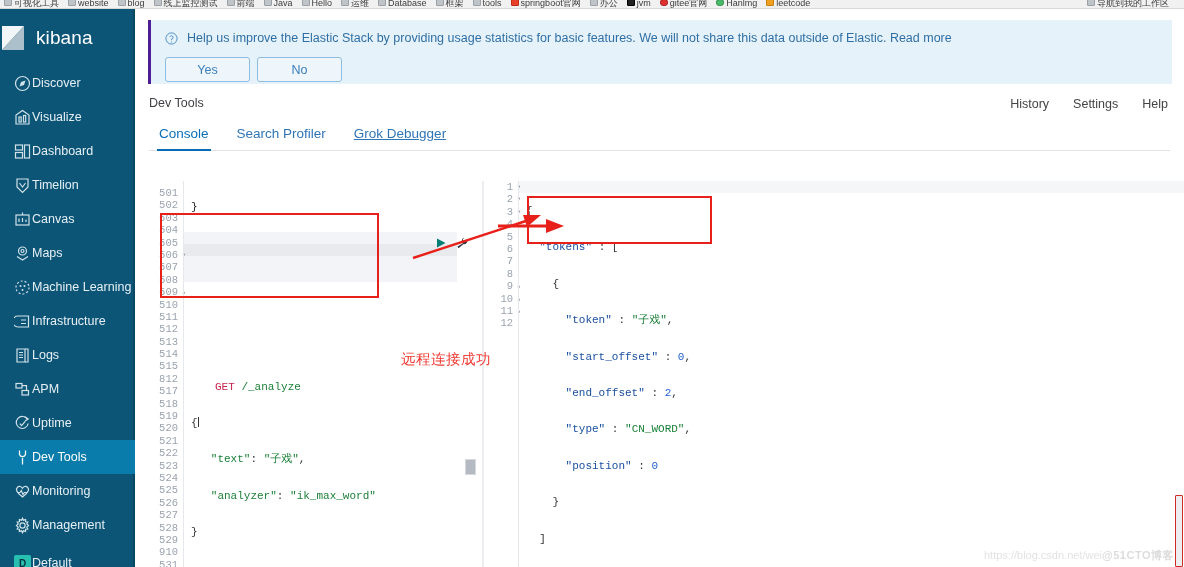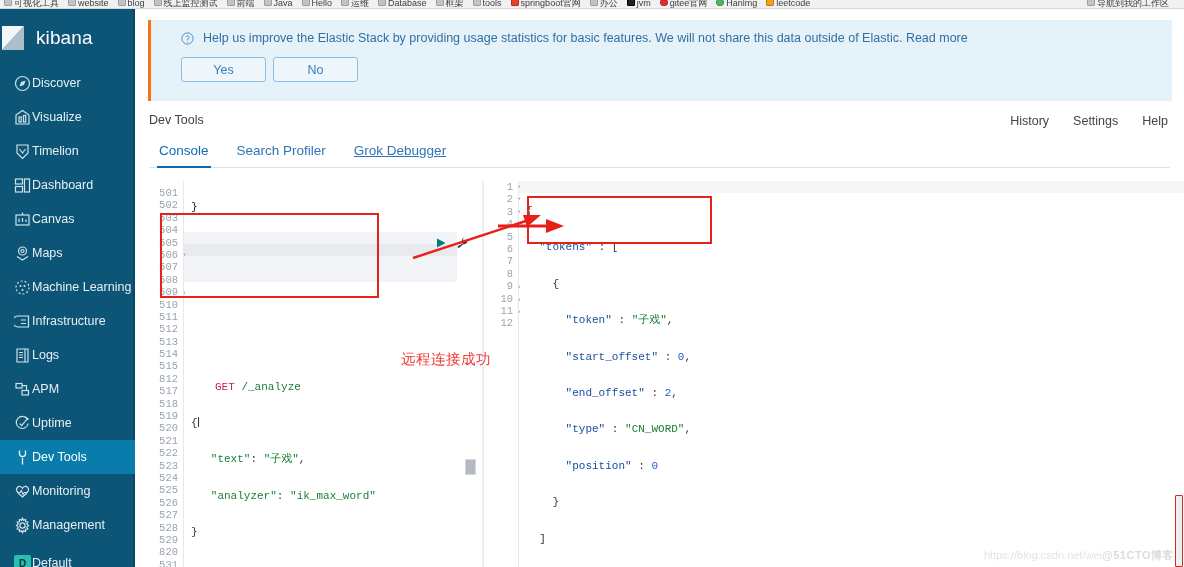--- a/index.html
+++ b/index.html
@@ -106,23 +106,23 @@
     overflow: hidden;
   }
 
   
   .banner-wrap {
     padding: 11px 12px 0 13px;
     background: #fff;
   }
   .banner {
     background: #e6f2f9;
-    border-left: 3px solid #f97316;
-    padding: 11px 14px 13px 30px;
-    height: 81px;
+    border-left: 3px solid #4c1d95;
+    padding: 11px 14px 13px 14px;
+    height: 64px;
   }
   .banner-row {
     display: flex; align-items: center; gap: 9px;
     font-size: 12.5px; color: #2a6da8;
   }
   .banner-q {
     width: 13px; height: 13px; flex: 0 0 auto;
   }
   .banner-text { color: #2f6fa5; }
   .banner-text .read-more { color: #2f6fa5; }
@@ -424,36 +424,36 @@
             <rect x="5" y="8" width="2.2" height="5"></rect>
             <rect x="9.5" y="6.5" width="2.2" height="6.5"></rect>
         </svg>
         </span>
       <span class="nav-lbl">Visualize</span>
     </div>
 
     <div class="nav-item">
       <span class="nav-ico">
         <svg width="17" height="17" viewBox="0 0 17 17" fill="none" stroke="#dce9ef" stroke-width="1.2">
-          <path d="M3 2 L14 2 L14 10 L8.5 15.5 L3 10 Z"></path>
-            <path d="M5.5 6 L8.5 10 L11.5 6" stroke-width="1.1"></path>
-        </svg>
-        </span>
-      <span class="nav-lbl">Timelion</span>
-    </div>
-
-    <div class="nav-item">
-      <span class="nav-ico">
-        <svg width="17" height="17" viewBox="0 0 17 17" fill="none" stroke="#dce9ef" stroke-width="1.2">
           <rect x="1.5" y="2" width="7" height="5"></rect>
             <rect x="1.5" y="9.5" width="7" height="5.5"></rect>
             <rect x="10.5" y="2" width="5" height="13"></rect>
         </svg>
         </span>
       <span class="nav-lbl">Dashboard</span>
+    </div>
+
+    <div class="nav-item">
+      <span class="nav-ico">
+        <svg width="17" height="17" viewBox="0 0 17 17" fill="none" stroke="#dce9ef" stroke-width="1.2">
+          <path d="M3 2 L14 2 L14 10 L8.5 15.5 L3 10 Z"></path>
+            <path d="M5.5 6 L8.5 10 L11.5 6" stroke-width="1.1"></path>
+        </svg>
+        </span>
+      <span class="nav-lbl">Timelion</span>
     </div>
 
     <div class="nav-item">
       <span class="nav-ico">
         <svg width="17" height="17" viewBox="0 0 17 17" fill="none" stroke="#dce9ef" stroke-width="1.2">
           <rect x="2" y="4" width="13" height="10"></rect>
             <path d="M8.5 1.5 L8.5 4"></path>
             <path d="M5 7.5 L5 11 M8.5 7 L8.5 11 M12 8.5 L12 11"></path>
         </svg>
         </span>
@@ -627,21 +627,21 @@
           <div class="ln">520</div>
           <div class="ln">521</div>
           <div class="ln">522</div>
           <div class="ln">523</div>
           <div class="ln">524</div>
           <div class="ln">525</div>
           <div class="ln">526</div>
           <div class="ln">527</div>
           <div class="ln">528</div>
           <div class="ln">529</div>
-          <div class="ln">820</div>
+          <div class="ln">910</div>
           <div class="ln">531</div>
         </div>
         <div class="gutter-rule"></div>
 
         <div class="code-area">
           <div class="code-line" style="height:6px; line-height:5px;"><span class="t-plain">}</span></div>
           <div class="code-line"></div>
           <div class="code-line"></div>
           <div class="code-line"></div>
           <div class="code-line"></div>

